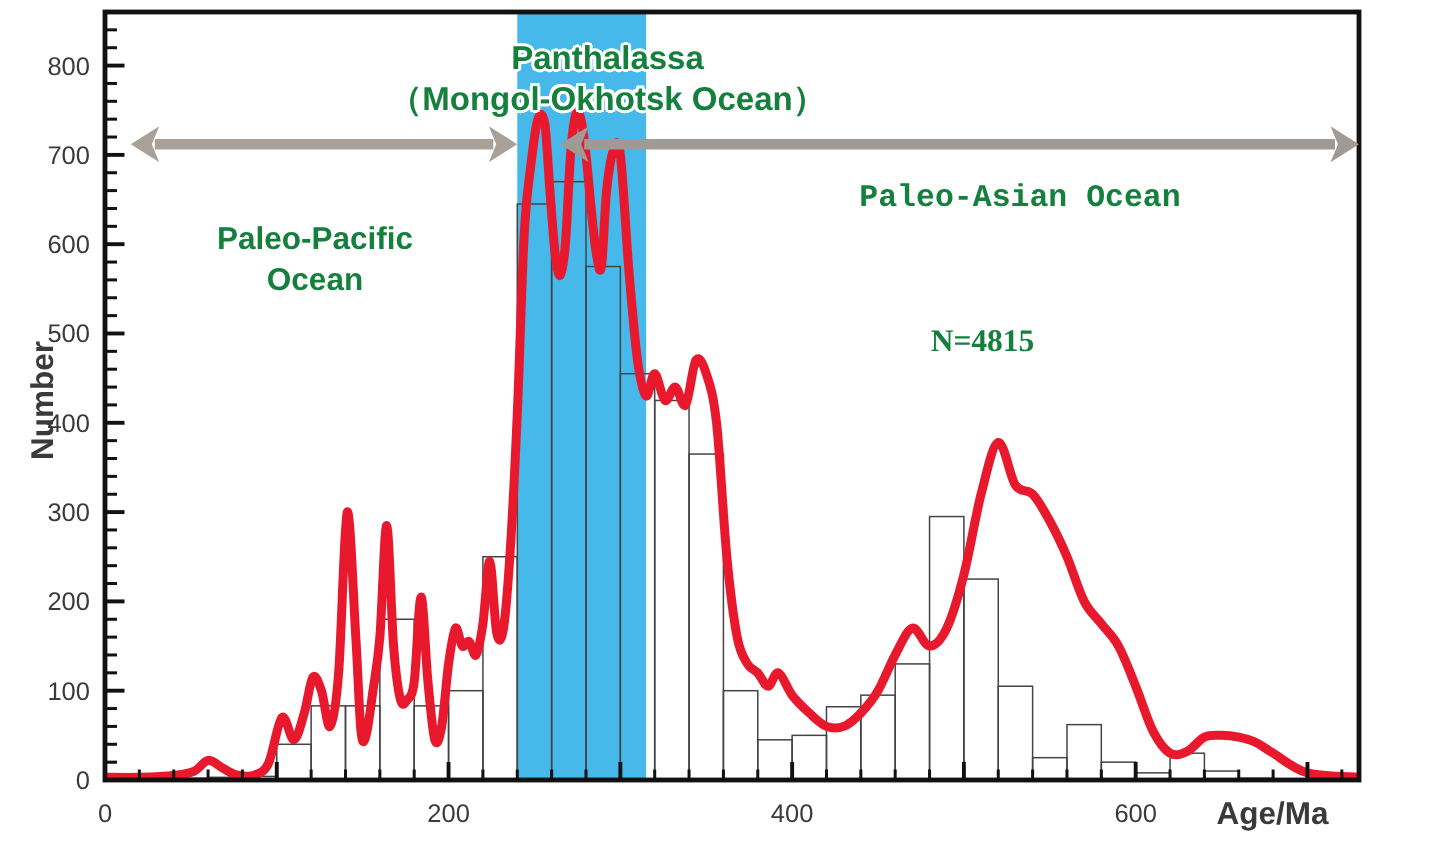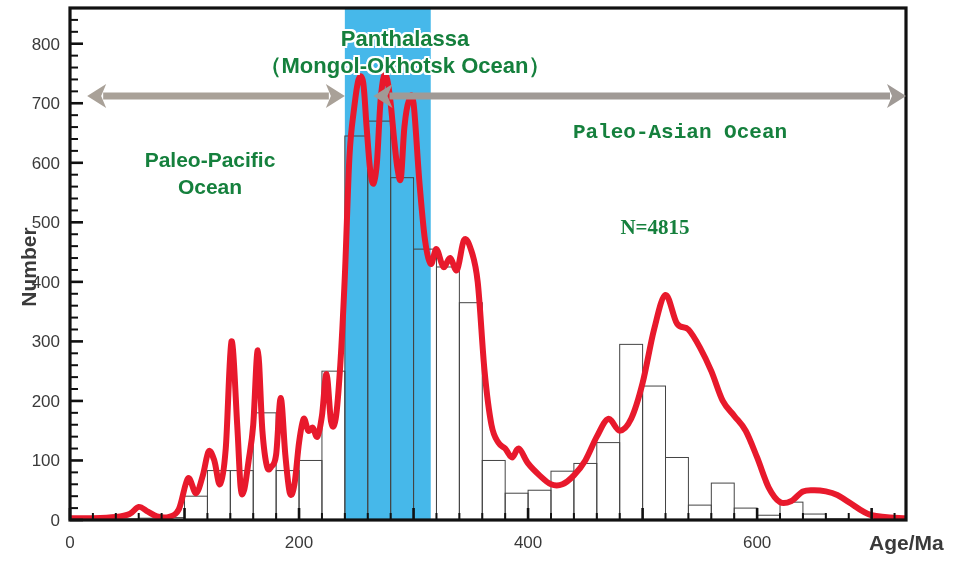--- a/index.html
+++ b/index.html
@@ -7,21 +7,21 @@
        font-family:"Liberation Sans","DejaVu Sans",sans-serif;}
   #root{position:relative;width:959px;height:573px;}
   svg#fig{position:absolute;left:0;top:0;}
   .ylab{
     position:absolute; left:-31px; top:255px; width:120px;
     transform:rotate(-90deg); transform-origin:center center;
     font-size:21px; font-weight:bold; color:#3a3a3a; text-align:center;
     letter-spacing:0px;
   }
   .xlab{
-    position:absolute; left:869px; top:531px;
+    position:absolute; left:811px; top:531px;
     font-size:21px; font-weight:bold; color:#3a3a3a;
   }
   .ann{
     position:absolute; font-weight:bold; color:#15803d;
     text-align:center; line-height:1.15; white-space:nowrap;
   }
   .ann.shadow{ text-shadow:
       1.6px 1.6px 0 #ffffff, -1.6px 1.6px 0 #ffffff,
       1.6px -1.6px 0 #ffffff, -1.6px -1.6px 0 #ffffff,
       0 2px 0 #ffffff, 0 -2px 0 #ffffff, 2px 0 0 #ffffff, -2px 0 0 #ffffff;}

